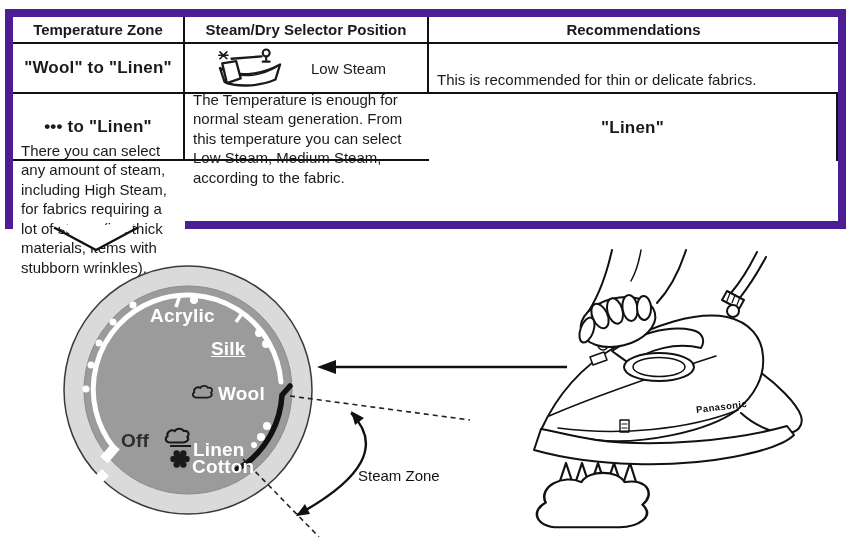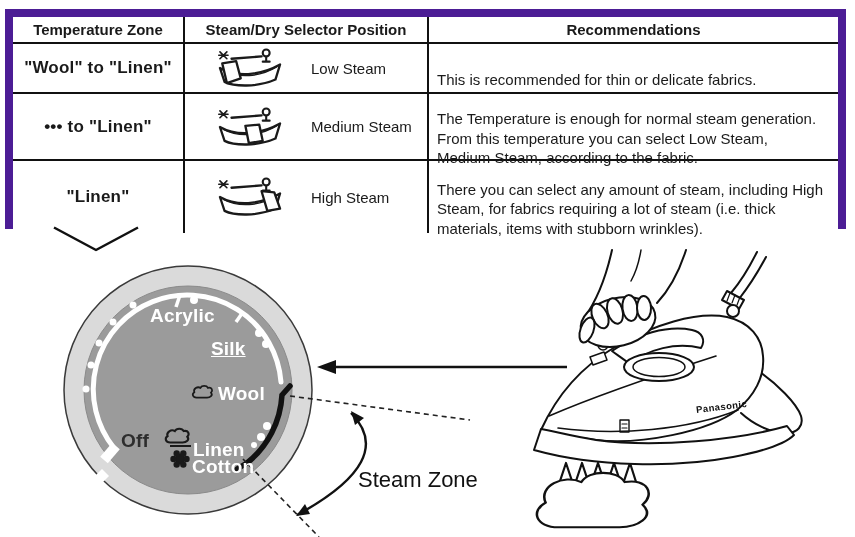--- a/index.html
+++ b/index.html
@@ -15,21 +15,21 @@
   .th{font-weight:bold;font-size:15px;}
   .zone{font-weight:bold;font-size:17px;letter-spacing:.2px;}
   .sel{justify-content:flex-start;padding-left:28px;gap:24px;}
   .sel-label{font-size:15px;}
   .rec{justify-content:flex-start;text-align:left;padding:12px 14px 4px 8px;font-size:15px;line-height:1.3;margin-top:16px;}
   
   .art{position:absolute;left:0;top:0;z-index:2;pointer-events:none;}
   
   .dlabel{position:absolute;z-index:3;font-weight:bold;color:#fff;font-size:19px;letter-spacing:.2px;white-space:nowrap;}
   .dark{color:#2d2d2d;}
-  .steamzone{position:absolute;z-index:3;font-size:22px;color:#111;white-space:nowrap;}
+  .steamzone{position:absolute;z-index:3;font-size:15px;color:#111;white-space:nowrap;}
   .brand{position:absolute;z-index:3;font-size:9.5px;font-weight:bold;letter-spacing:.4px;
          transform:rotate(-7deg);color:#111;white-space:nowrap;}
   .icon-svg{display:block;}
 </style>
 </head>
 <body>
 
 <div class="page">
 
   <div class="tbl">
@@ -49,53 +49,23 @@
           <path d="M 6,18 C 20,26 40,25 58,15 L 54,28 C 38,35 18,34 10,30 Z" fill="#fff"></path>
           <path d="M 9,20 C 22,27 40,26 55,17" stroke-width="1.2"></path>
           <path d="M 8,14 L 20,12 L 24,27 L 12,31 Z" fill="#fff"></path>
         </svg>
       </span>
       <span class="sel-label">Low Steam</span>
     </div>
     <div class="cell rec lc">This is recommended for thin or delicate fabrics.</div>
 
     <div class="cell zone">••• to "Linen"</div>
-    <div class="cell sel">
-      <span>
-        <svg class="icon-svg" width="74" height="42" viewBox="0 0 64 36" stroke="#1a1a1a" fill="none" stroke-width="2" stroke-linejoin="round" stroke-linecap="round">
-          <line x1="16" y1="10" x2="42" y2="8"></line>
-          <path d="M 6,4 L 12,10 M 12,4 L 6,10 M 5,7 L 13,7" stroke-width="1.4"></path>
-          <circle cx="46" cy="5" r="3" stroke-width="1.8"></circle>
-            <line x1="46" y1="8" x2="46" y2="12" stroke-width="1.8"></line>
-            <line x1="43" y1="12.5" x2="49" y2="12.5" stroke-width="1.8"></line>
-          <path d="M 6,18 C 20,26 40,25 58,15 L 54,28 C 38,35 18,34 10,30 Z" fill="#fff"></path>
-          <path d="M 9,20 C 22,27 40,26 55,17" stroke-width="1.2"></path>
-          <path d="M 28,17 L 40,16 L 43,30 L 31,32 Z" fill="#fff"></path>
-        </svg>
-      </span>
-      <span class="sel-label">Medium Steam</span>
-    </div>
     <div class="cell rec lc">The Temperature is enough for normal steam generation. From this temperature you can select Low Steam, Medium Steam, according to the fabric.</div>
 
     <div class="cell zone lr">"Linen"</div>
-    <div class="cell sel lr">
-      <span>
-        <svg class="icon-svg" width="74" height="42" viewBox="0 0 64 36" stroke="#1a1a1a" fill="none" stroke-width="2" stroke-linejoin="round" stroke-linecap="round">
-          <line x1="16" y1="10" x2="42" y2="8"></line>
-          <path d="M 6,4 L 12,10 M 12,4 L 6,10 M 5,7 L 13,7" stroke-width="1.4"></path>
-          <circle cx="46" cy="5" r="3" stroke-width="1.8"></circle>
-            <line x1="46" y1="8" x2="46" y2="12" stroke-width="1.8"></line>
-            <line x1="43" y1="12.5" x2="49" y2="12.5" stroke-width="1.8"></line>
-          <path d="M 6,18 C 20,26 40,25 58,15 L 54,28 C 38,35 18,34 10,30 Z" fill="#fff"></path>
-          <path d="M 9,20 C 22,27 40,26 55,17" stroke-width="1.2"></path>
-          <path d="M 42,13 L 53,14 L 58,28 L 47,30 Z" fill="#fff"></path>
-        </svg>
-      </span>
-      <span class="sel-label">High Steam</span>
-    </div>
     <div class="cell rec lc lr">There you can select any amount of steam, including High Steam, for fabrics requiring a lot of steam (i.e. thick materials, items with stubborn wrinkles).</div>
   </div>
 
   <svg class="art" width="855" height="537" viewBox="0 0 855 537">
     <defs>
       <path id="cloudp" d="M 8,24 C -1,24 -3,16 3,12 C 0,4 10,-2 17,2 C 20,-4 31,-4 34,2 C 43,0 46,8 41,13 C 46,19 39,24 32,24 Z"></path>
     </defs>
 
     <g>
       <polygon points="57,225 135,225 96,251" fill="#ffffff"></polygon>

